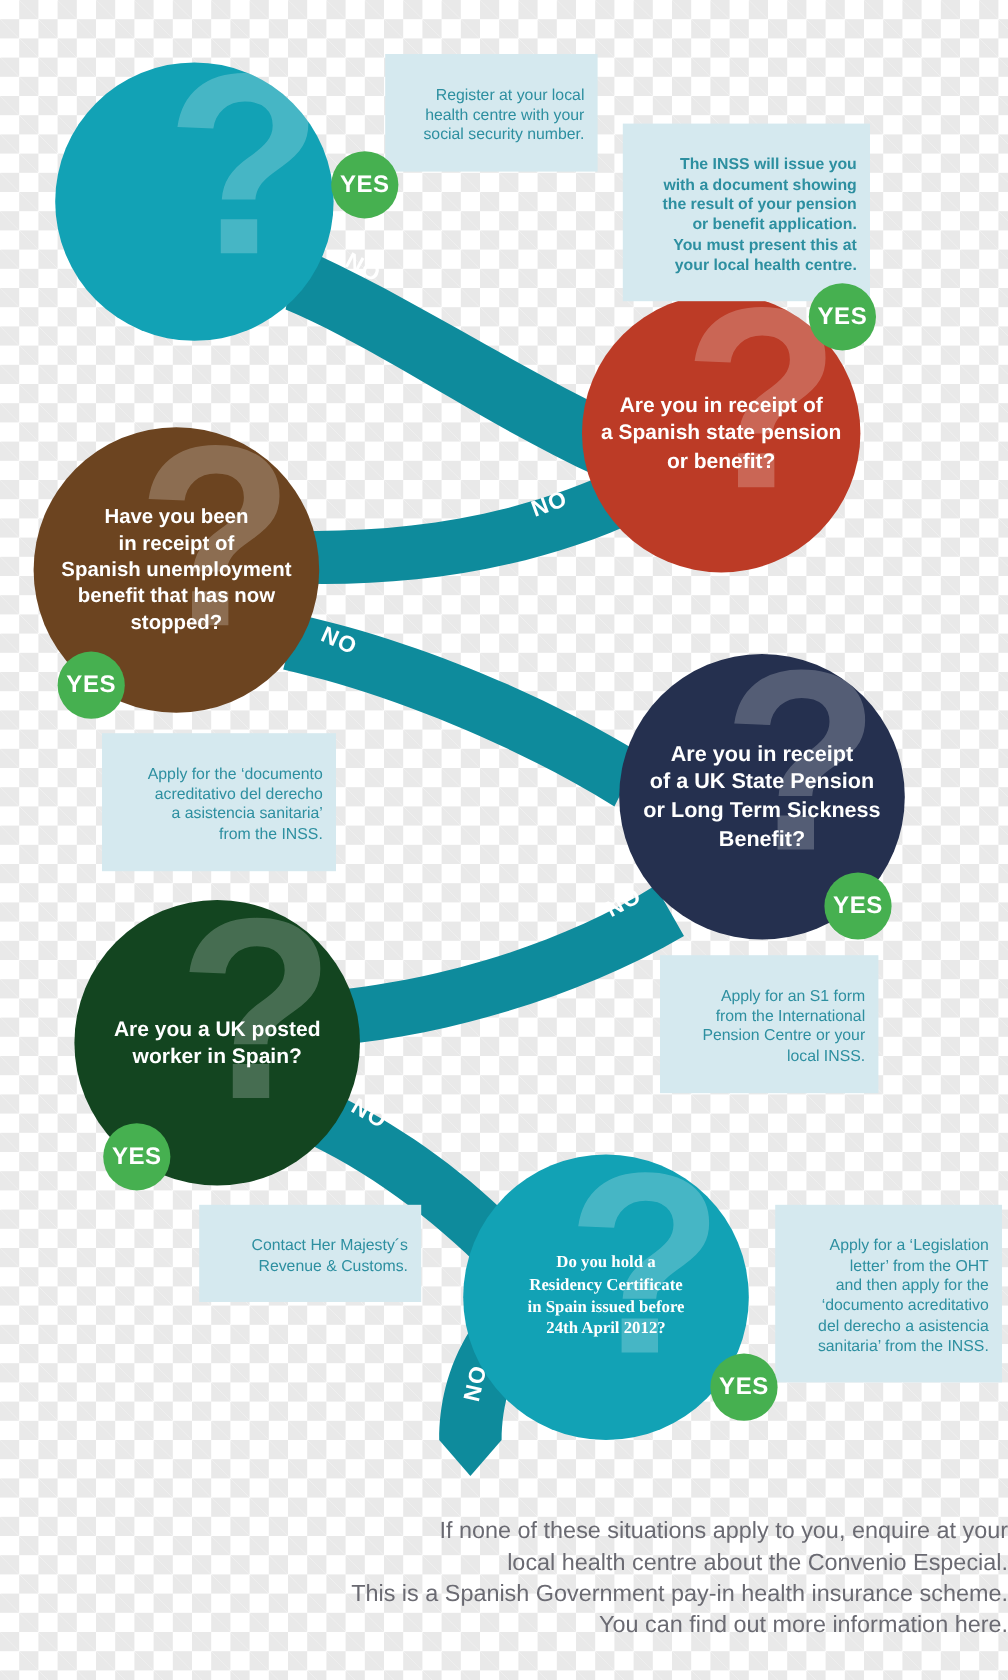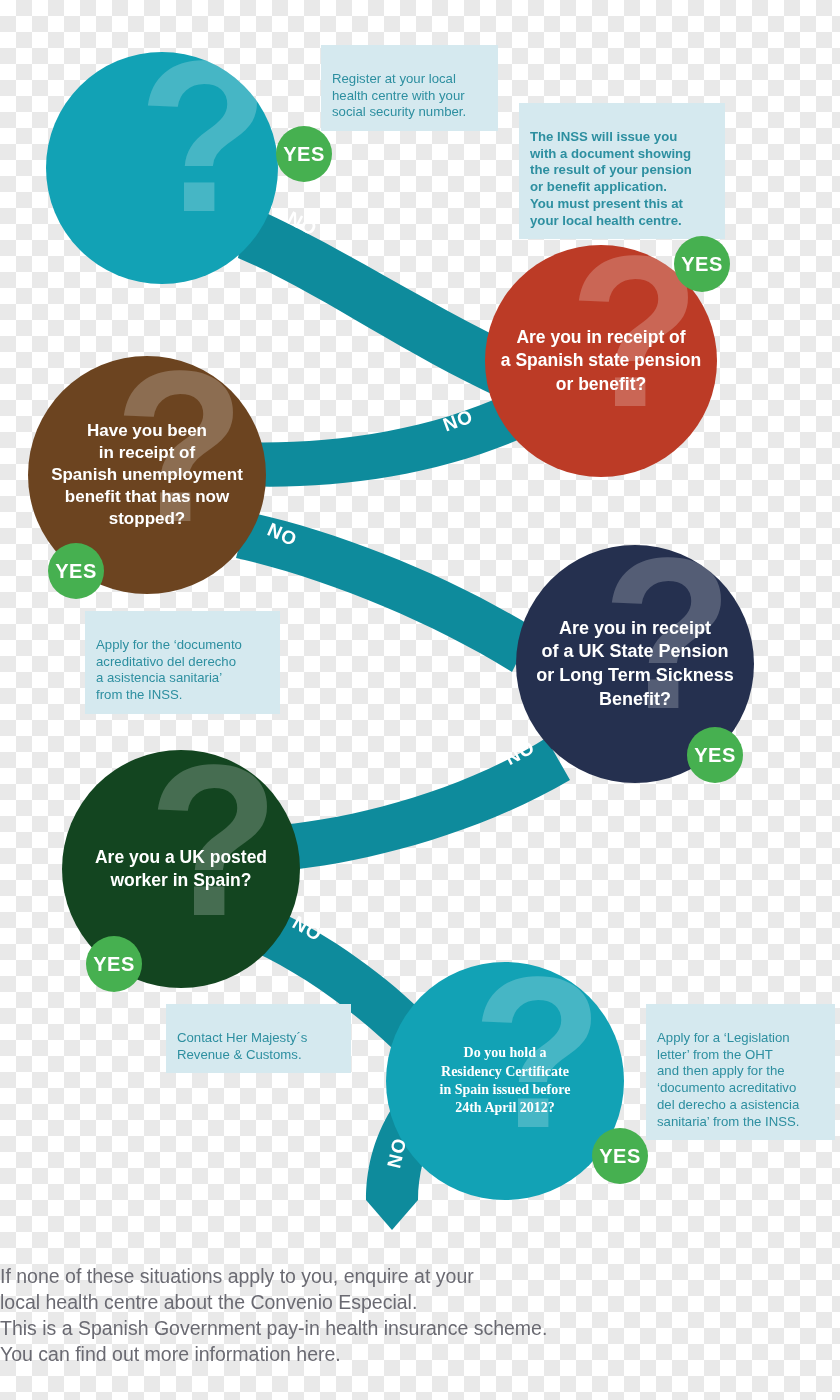--- a/index.html
+++ b/index.html
@@ -37,25 +37,25 @@
   .node .qtext{position:relative;z-index:2;padding:0 10px;}
   .badge{
     position:absolute;width:56px;height:56px;border-radius:50%;
     background:#46b050;color:#fff;
     display:flex;align-items:center;justify-content:center;
     font-weight:bold;font-size:20px;letter-spacing:.5px;
     z-index:6;
   }
   .callout{
     position:absolute;background:#d5e9ef;color:#2d8fa0;
-    font-size:13.2px;line-height:1.27;padding:9px 11px 10px 11px;
-    z-index:5;white-space:pre-line;
+    font-size:13.2px;line-height:1.27;padding:9px 11px 22px 11px;
+    z-index:5;white-space:pre-line;text-align:right;
   }
   .footer{
-    position:absolute;left:0;width:840px;text-align:left;
+    position:absolute;left:0;width:840px;text-align:right;
     color:#6a6a72;font-size:19.5px;line-height:1.33;white-space:pre-line;
   }
   .ribbon-label{
     position:absolute;color:#ffffff;font-weight:bold;
     font-size:19px;letter-spacing:1px;z-index:4;
     font-family:"Liberation Sans", sans-serif;
   }
 </style>
 </head>
 <body>
@@ -136,20 +136,26 @@
   <div class="node" style="left:516px;top:545px;width:238px;height:238px;background:#25304f;">
     <span class="qmark" style="font-size:215px;left:86px;top:-10px;">?</span>
     <span class="qtext" style="font-size:18px;line-height:1.32;white-space:pre-line;">Are you in receipt
 of a UK State Pension
 or Long Term Sickness
 Benefit?</span>
   </div>
   <div class="badge" style="left:687px;top:727px;">
     <span>YES</span>
   </div>
+  <div class="callout" style="left:550px;top:796px;width:160px;">
+    <span>Apply for an S1 form
+from the International
+Pension Centre or your
+local INSS.</span>
+  </div>
 
   <div class="node" style="left:62px;top:750px;width:238px;height:238px;background:#134520;">
     <span class="qmark" style="font-size:215px;left:86px;top:-8px;">?</span>
     <span class="qtext" style="font-size:17.5px;line-height:1.32;white-space:pre-line;">Are you a UK posted
 worker in Spain?</span>
   </div>
   <div class="badge" style="left:86px;top:936px;">
     <span>YES</span>
   </div>
   <div class="callout" style="left:122px;top:1004px;width:163px;margin-left:44px;">

